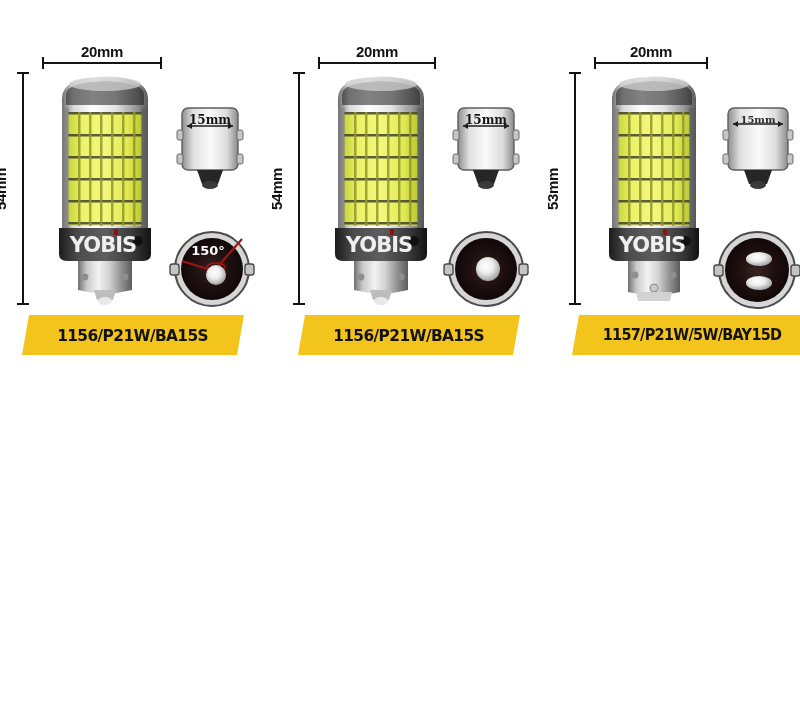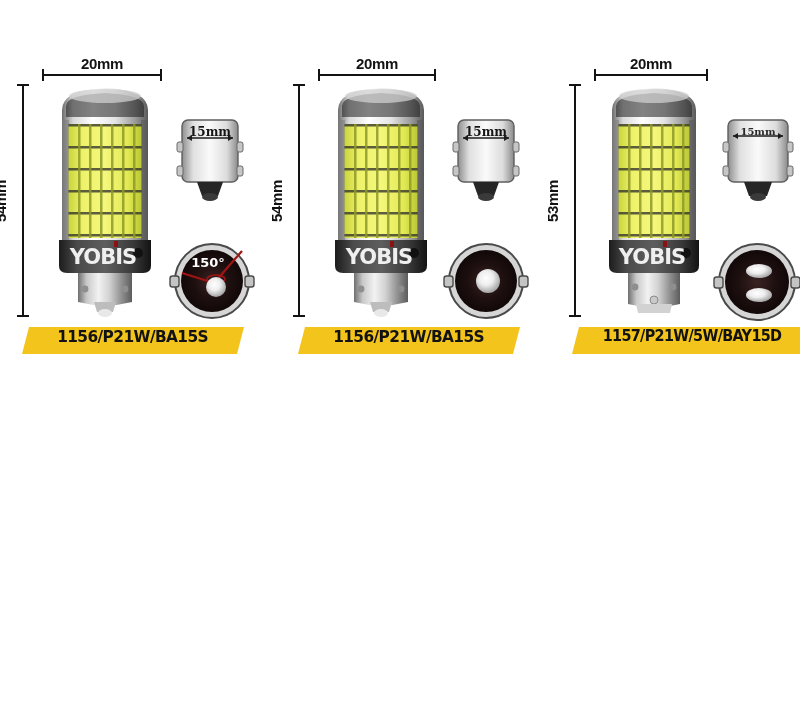--- a/index.html
+++ b/index.html
@@ -6,21 +6,21 @@
   html, body { margin:0; padding:0; }
   body {
     width:800px; height:728px;
     background:#ffffff;
     font-family:"Liberation Sans", sans-serif;
     overflow:hidden;
     position:relative;
   }
   .grid { position:relative; width:800px; height:728px; }
 
-  .cell { position:absolute;margin-top:12px; }
+  .cell { position:absolute; }
 
   
   .dim-h { position:absolute; }
   .dim-h .dlabel {
     position:absolute; left:50%; transform:translateX(-50%);
     top:-19px; font-size:15px; font-weight:700; color:#131313;
     white-space:nowrap; letter-spacing:-0.3px;
   }
   .dim-h .dline {
     position:absolute; left:0; right:0; top:0; height:2px; background:#131313;
@@ -44,24 +44,24 @@
     position:absolute; left:-22px; top:50%;
     transform:translate(-50%,-50%) rotate(-90deg);
     transform-origin:center center;
     font-size:15px; font-weight:700; color:#131313; white-space:nowrap;
     letter-spacing:-0.3px;
   }
 
   
   .banner {
     position:absolute;
-    height:27px;
+    height:40px;
     background:#f3c41b;
     clip-path: polygon(7px 0, 100% 0, calc(100% - 7px) 100%, 0 100%);
-    display:flex; align-items:flex-start; justify-content:center;
+    display:flex; align-items:center; justify-content:center;
   }
   .banner span {
     font-family:"DejaVu Sans", sans-serif;
     font-size:16px; font-weight:700; color:#121212;
     letter-spacing:-0.6px; white-space:nowrap;
     transform:scaleX(0.96);
   }
   .banner.small span { font-size:15px; letter-spacing:-0.7px; }
 
   

